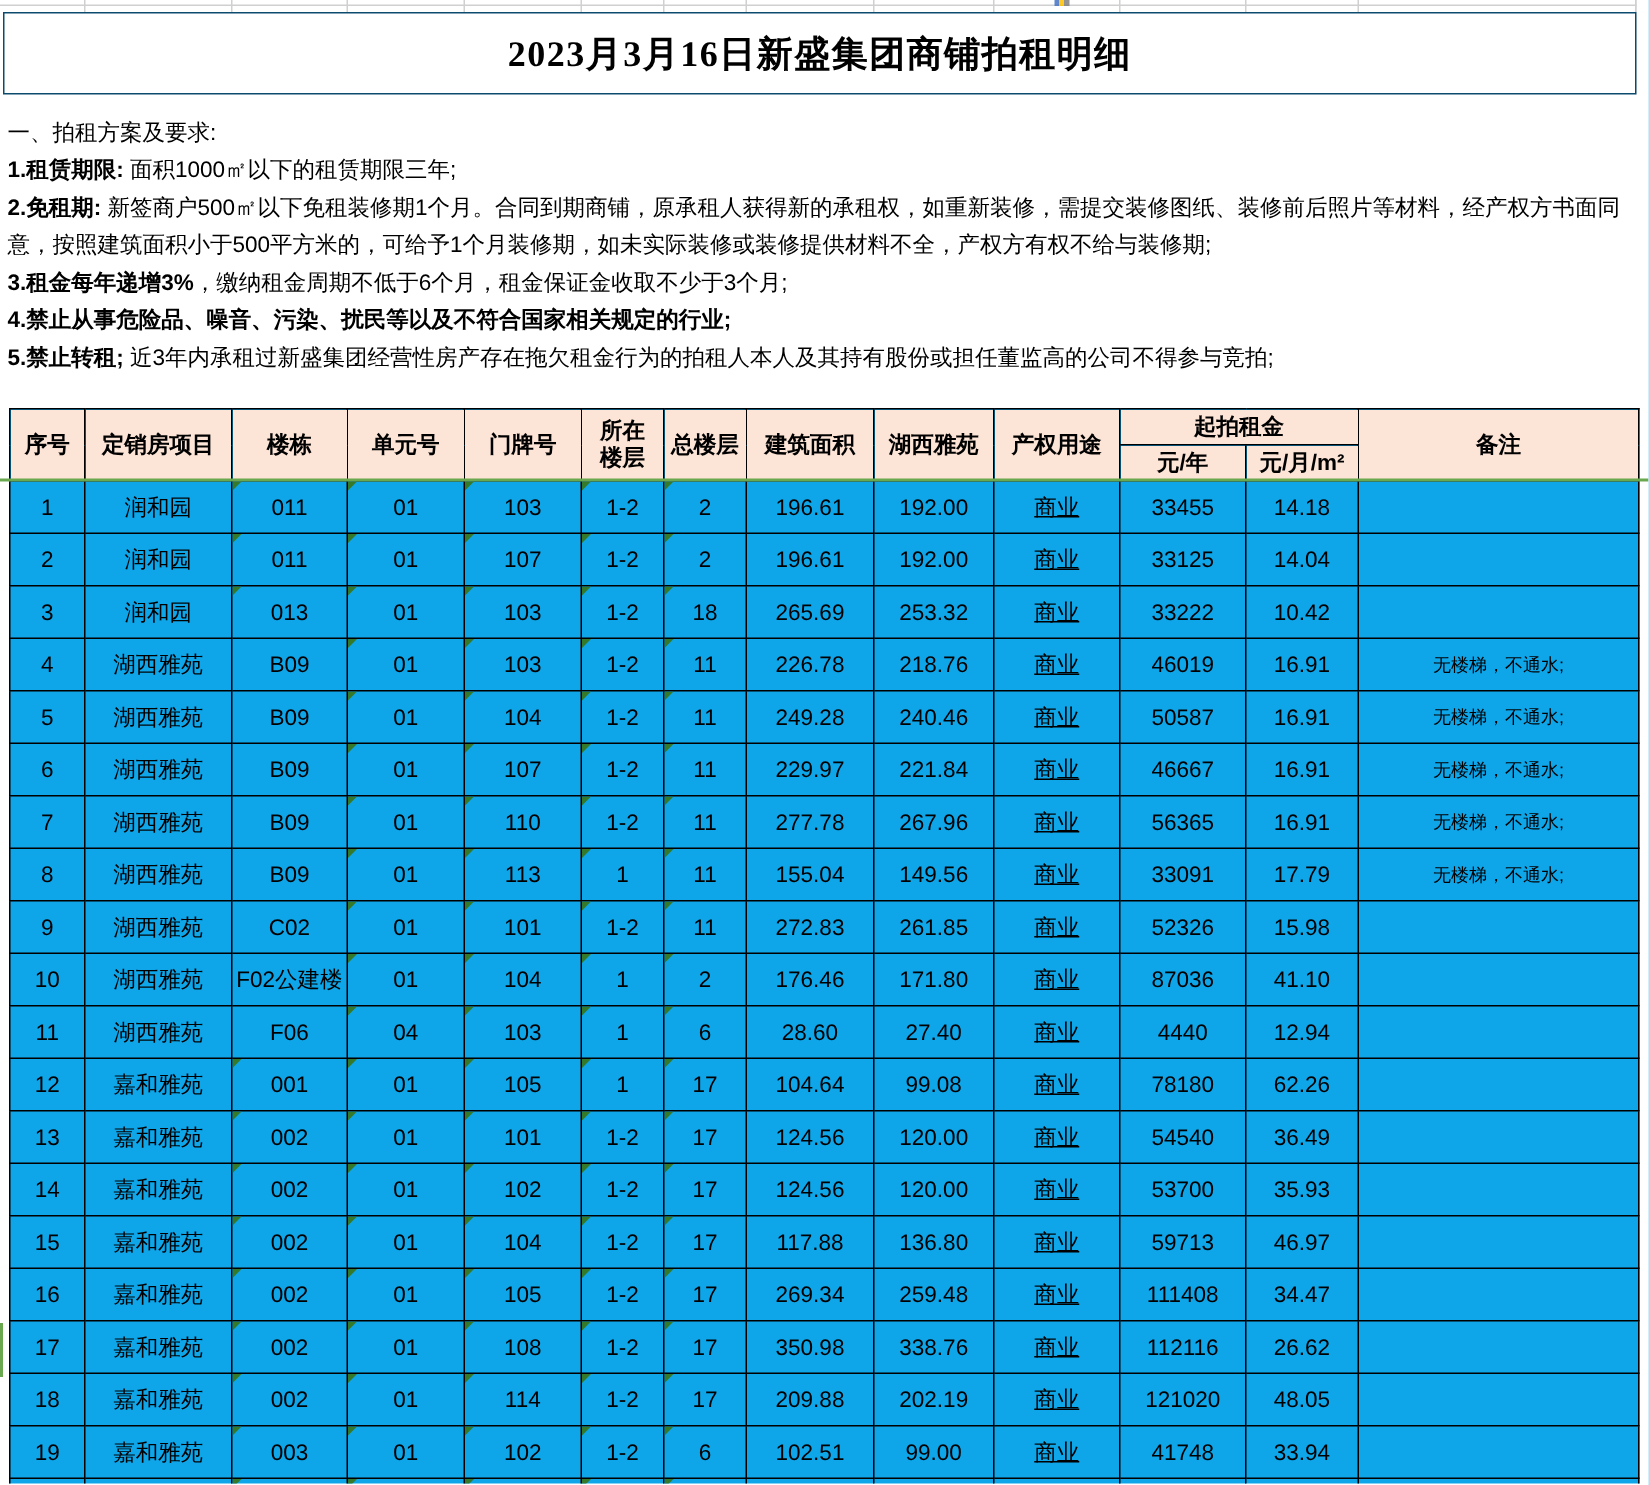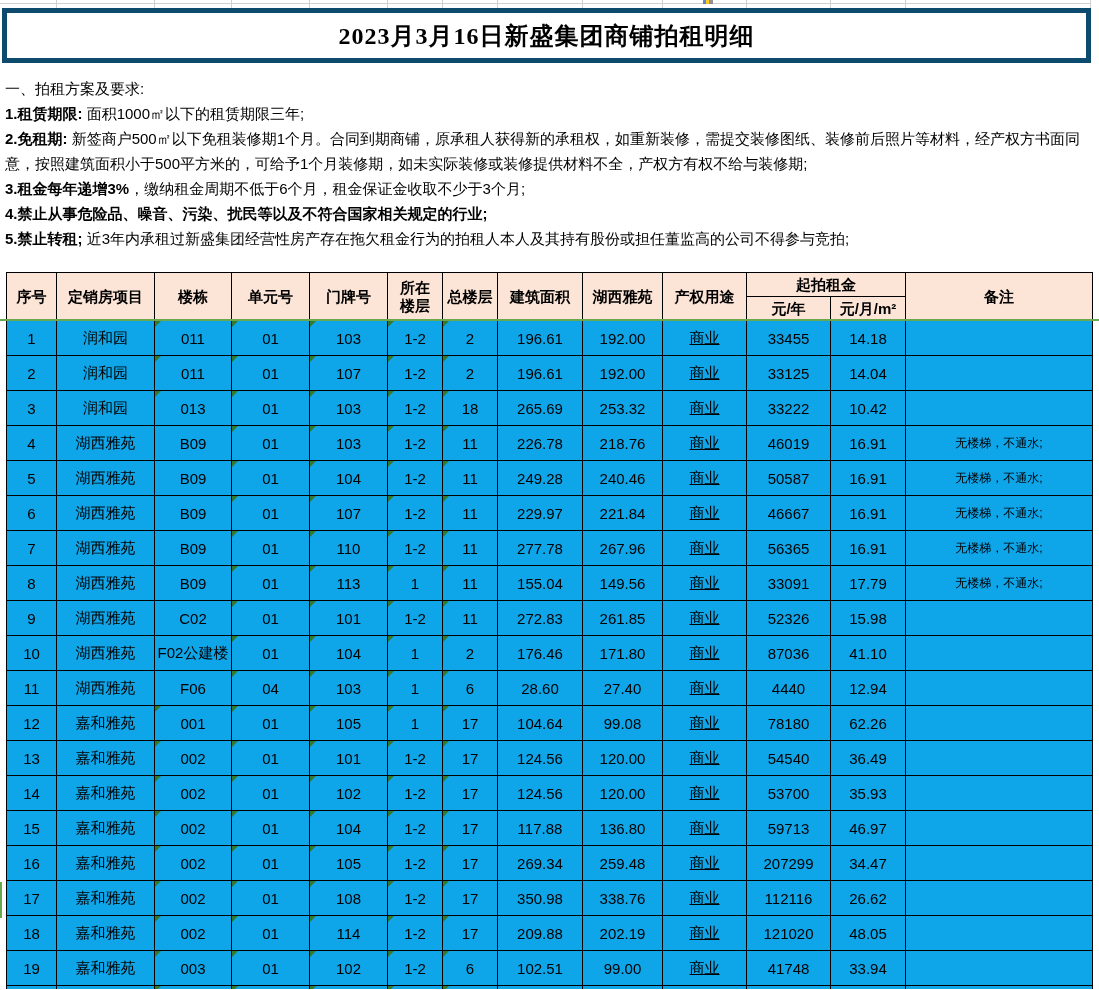--- a/index.html
+++ b/index.html
@@ -14,21 +14,21 @@
   
   .top-sliver { position:absolute; left:0; top:0; width:1099px; height:8px; }
   .top-sliver .hgrid { position:absolute; left:0; top:3px; width:1091px; height:1px; background:#d0d0d0; }
   .top-sliver .vgrid { position:absolute; top:0; width:1px; height:8px; background:#d0d0d0; }
   .cutoff-glyph { position:absolute; left:703px; top:0; width:10px; height:4px;
     background:linear-gradient(90deg,#4472c4 0 30%,#ffc000 30% 65%,#7f7f7f 65%); opacity:.85; }
   .right-gridline { position:absolute; left:1090px; top:0; width:1px; height:63px; background:#d0d0d0; }
 
   
   .title-block { position:absolute; left:2px; top:8px; width:1089px; height:55px;
-    border:5px solid #0c4a6e; display:flex; align-items:center; justify-content:center; background:#fff; }
+    border:1px solid #0c4a6e; display:flex; align-items:center; justify-content:center; background:#fff; }
   .title-block h1 { font-size:24px; font-weight:bold; letter-spacing:1px;
     font-family:"Liberation Serif","DejaVu Serif",serif; }
 
   
   .notes { position:absolute; left:5px; top:70px; width:1090px; padding-top:6px;
     font-size:15px; line-height:25px; }
   .notes .line b { font-weight:bold; }
 
   
   .sheet-table { position:absolute; left:6px; top:272px; border-collapse:collapse; table-layout:fixed; background:#0ea5e9; }
@@ -364,21 +364,21 @@
       <td>16</td>
       <td>嘉和雅苑</td>
       <td>002<span class="tri"></span></td>
       <td>01<span class="tri"></span></td>
       <td>105<span class="tri"></span></td>
       <td>1-2<span class="tri"></span></td>
       <td>17<span class="tri"></span></td>
       <td>269.34</td>
       <td>259.48</td>
       <td class="use"><u>商业</u></td>
-      <td>207299</td>
+      <td>111408</td>
       <td>34.47</td>
       <td class="remark"></td>
     </tr>
         <tr>
       <td>17</td>
       <td>嘉和雅苑</td>
       <td>002<span class="tri"></span></td>
       <td>01<span class="tri"></span></td>
       <td>108<span class="tri"></span></td>
       <td>1-2<span class="tri"></span></td>

